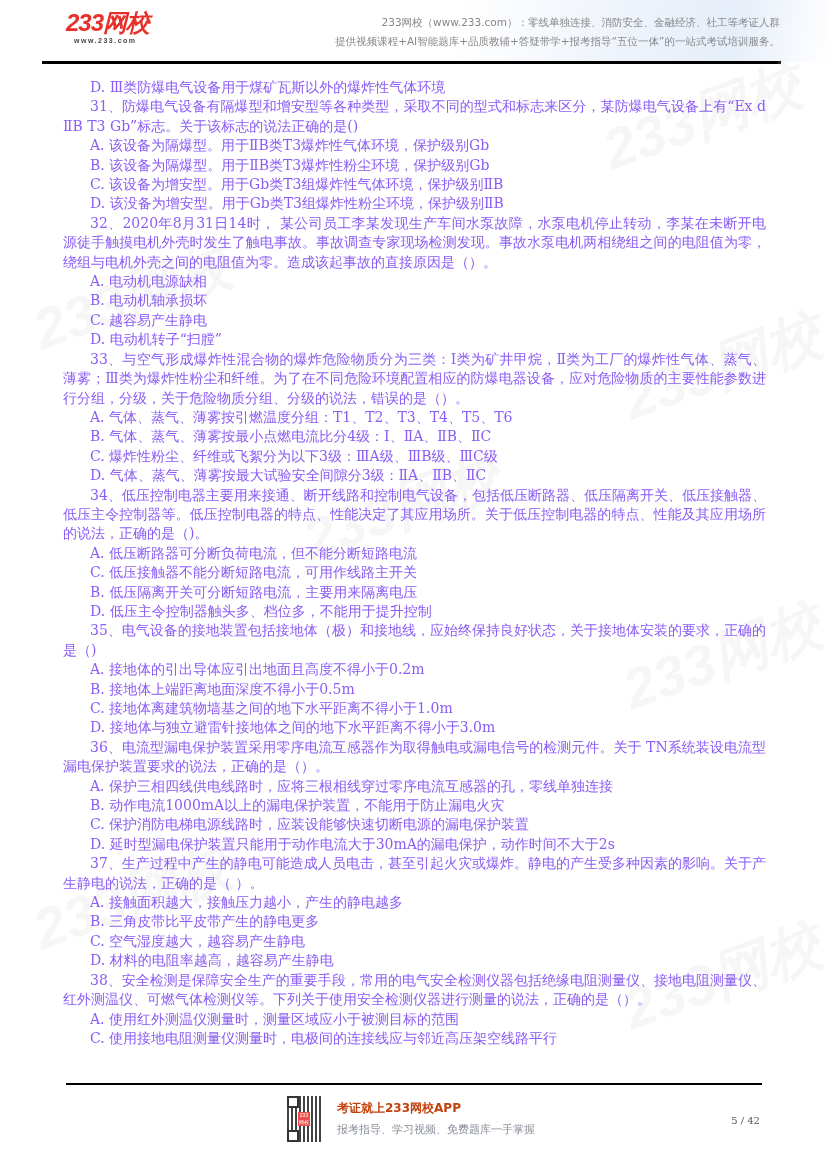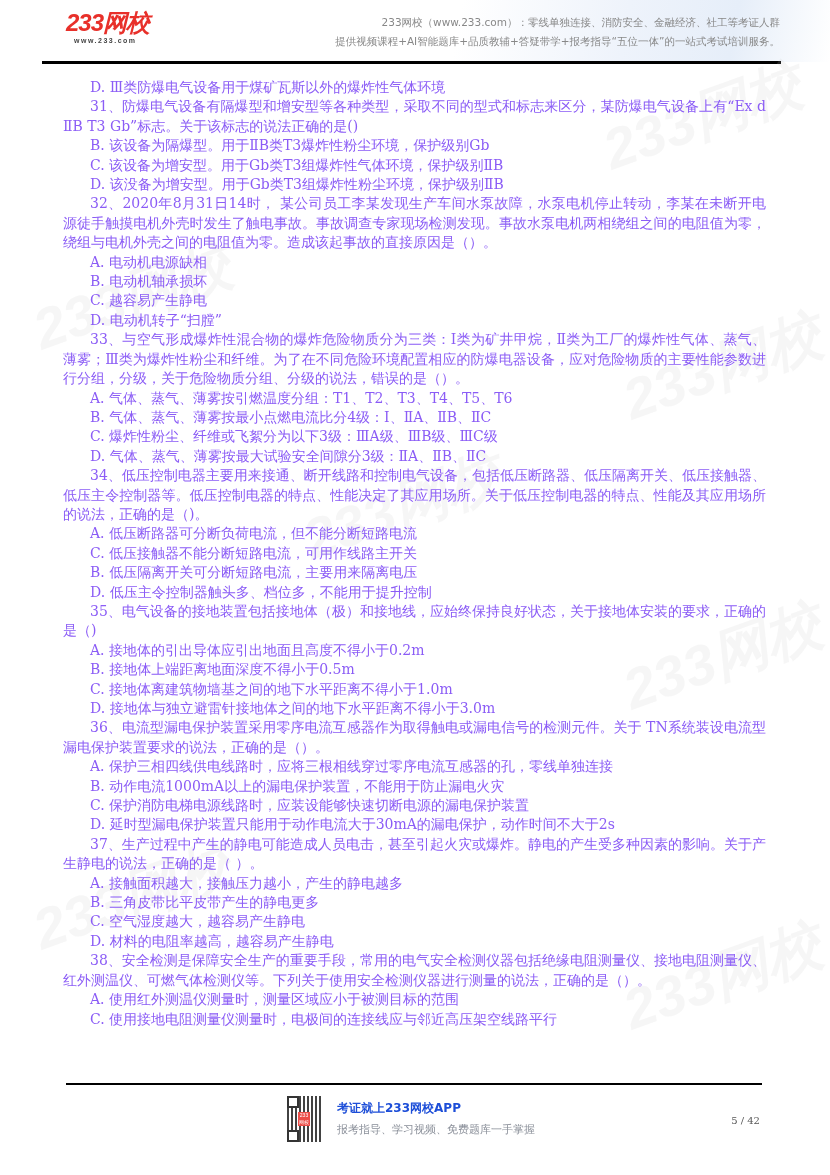--- a/index.html
+++ b/index.html
@@ -46,21 +46,21 @@
   }
   .qr::before, .qr::after { content: ""; position: absolute; width: 8px; height: 8px; border: 2px solid #111; background: #fff; }
   .qr::before { left: 0; top: 0; }
   .qr::after { left: 0; bottom: 0; }
   .qr-badge {
     position: absolute; left: 11px; top: 16px; width: 12px; height: 14px; background: #e8302a;
     font-size: 5px; color: #fff; text-align: center; line-height: 7px; font-family: "Liberation Sans", sans-serif;
   }
   .footer-title {
     position: absolute; left: 50px; top: 4px; white-space: nowrap;
-    font-family: "DejaVu Sans", sans-serif; font-size: 12px; font-weight: bold; color: #1d4ed8;
+    font-family: "DejaVu Sans", sans-serif; font-size: 12px; font-weight: bold; color: #c2410c;
   }
   .footer-sub {
     position: absolute; left: 50px; top: 26px; white-space: nowrap;
     font-family: "DejaVu Sans", sans-serif; font-size: 11px; color: #8a8f99;
   }
   .page-num {
     position: absolute; right: 70px; top: 1115px;
     font-family: "DejaVu Serif", serif; font-size: 10px; color: #555;
   }
 </style>
@@ -85,20 +85,21 @@
 <div class="watermark" style="left:300px;top:470px;">233网校</div>
 <div class="watermark" style="left:620px;top:620px;">233网校</div>
 <div class="watermark" style="left:30px;top:860px;">233网校</div>
 <div class="watermark" style="left:620px;top:940px;">233网校</div>
 
 <div class="content">
   <div class="opt">D. Ⅲ类防爆电气设备用于煤矿瓦斯以外的爆炸性气体环境</div>
 
   <div>
     <div class="p">31、防爆电气设备有隔爆型和增安型等各种类型，采取不同的型式和标志来区分，某防爆电气设备上有“Ex d ⅡB T3 Gb”标志。关于该标志的说法正确的是()</div>
+    <div class="opt">A. 该设备为隔爆型。用于ⅡB类T3爆炸性气体环境，保护级别Gb</div>
     <div class="opt">B. 该设备为隔爆型。用于ⅡB类T3爆炸性粉尘环境，保护级别Gb</div>
     <div class="opt">C. 该设备为增安型。用于Gb类T3组爆炸性气体环境，保护级别ⅡB</div>
     <div class="opt">D. 该没备为增安型。用于Gb类T3组爆炸性粉尘环境，保护级别ⅡB</div>
   </div>
 
   <div>
     <div class="p">32、2020年8月31日14时， 某公司员工李某发现生产车间水泵故障，水泵电机停止转动，李某在未断开电源徒手触摸电机外壳时发生了触电事故。事故调查专家现场检测发现。事故水泵电机两相绕组之间的电阻值为零，绕组与电机外壳之间的电阻值为零。造成该起事故的直接原因是（）。</div>
     <div class="opt">A. 电动机电源缺相</div>
     <div class="opt">B. 电动机轴承损坏</div>
     <div class="opt">C. 越容易产生静电</div>

